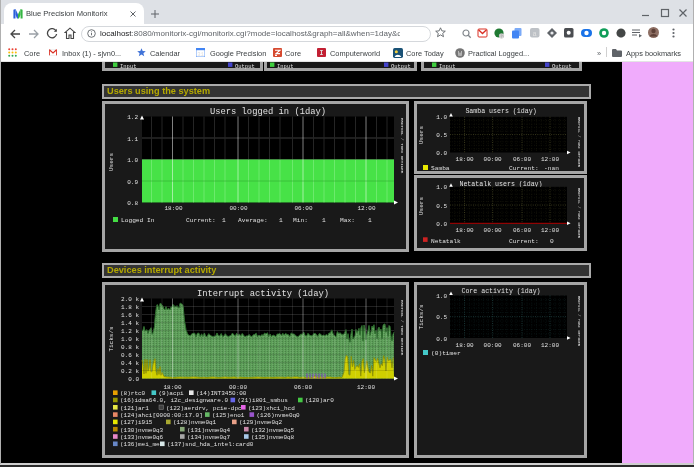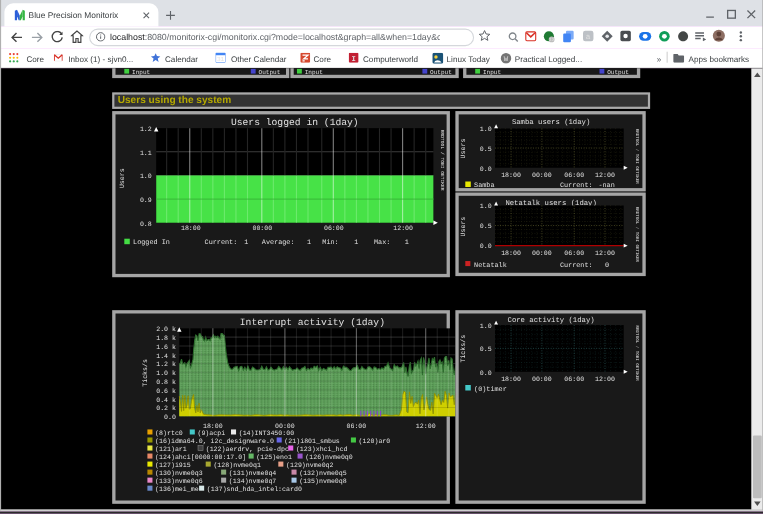--- a/index.html
+++ b/index.html
@@ -10,21 +10,21 @@
   #tabbar{left:0;top:0;width:694px;height:24px;background:#dee1e6;}
   #tab{left:4px;top:3px;width:140px;height:21px;background:#fff;border-radius:8px 8px 0 0;}
   #tabtitle{left:26px;top:8.5px;font-size:7.6px;color:#3c4043;white-space:nowrap;}
   #toolbar{left:0;top:24px;width:694px;height:20px;background:#fff;}
   #bookmarks{left:0;top:44px;width:694px;height:18px;background:#fff;border-bottom:1px solid #e4e4e4;box-sizing:border-box;}
   .bktxt{font-size:7.4px;color:#3c4043;top:49px;white-space:nowrap;}
   #omni{left:81px;top:26px;width:350px;height:16px;background:#fff;border:1px solid #d5d8dc;border-radius:9px;box-sizing:border-box;}
   #url{left:100px;top:29px;font-size:8px;color:#5f6368;white-space:nowrap;width:300px;overflow:hidden;}
   #url b{color:#202124;font-weight:normal;}
   
-  #page{left:0;top:62px;width:694px;height:402px;background:#000;overflow:hidden;}
+  #page{left:0;top:62px;width:622px;height:402px;background:#000;overflow:hidden;}
   .hdr{left:102px;width:485px;height:11px;background:#333;border:2px solid #aaa;box-sizing:content-box;}
   .hdr span{position:absolute;left:3px;top:0px;font-size:9.2px;font-weight:bold;color:#b5a900;}
   .panel{background:#191919;border:3px solid #a5a5a5;box-sizing:border-box;}
   #botline{left:0;top:463px;width:694px;height:2px;background:#cfcfcf;}
   #botline2{left:0;top:465px;width:694px;height:2px;background:#2c2c2c;}
   svg{display:block;}
   svg text{font-family:"Liberation Mono",monospace;fill:#e0e0e0;}
 </style>
 </head>
 <body>
@@ -162,38 +162,38 @@
   <div class="abs bktxt" style="left:62px">Inbox (1) - sjvn0...</div>
   <svg class="abs" style="left:137px;top:48px" width="9" height="9" viewBox="0 0 9 9">
       <path d="M4.5 0.3 L5.7 3 8.8 3.3 6.4 5.2 7.2 8.3 4.5 6.6 1.8 8.3 2.6 5.2 0.2 3.3 3.3 3 Z" fill="#4073d8"></path>
     </svg>
   <div class="abs bktxt" style="left:150px">Calendar</div>
   <svg class="abs" style="left:196px;top:48px" width="9" height="9" viewBox="0 0 9 9">
       <rect width="9" height="9" rx="1" fill="#fff" stroke="#4285f4" stroke-width="0.8"></rect>
       <rect width="9" height="2.2" fill="#4285f4"></rect>
       <text x="4.5" y="7.6" font-size="5.5" fill="#4285f4" text-anchor="middle" font-family="Liberation Sans">31</text>
     </svg>
-  <div class="abs bktxt" style="left:210px">Other Calendar</div>
+  <div class="abs bktxt" style="left:210px">Google Precision</div>
   <svg class="abs" style="left:273px;top:48px" width="9" height="9" viewBox="0 0 9 9">
       <rect width="9" height="9" rx="1" fill="#d6492f"></rect>
       <path d="M2 2.2 h5 l-4 3.4 h4" stroke="#fff" stroke-width="1.1" fill="none"></path>
       <path d="M2 7.4 h2" stroke="#fff" stroke-width="1.1"></path>
     </svg>
   <div class="abs bktxt" style="left:285px">Core</div>
   <svg class="abs" style="left:317px;top:48px" width="9" height="9" viewBox="0 0 9 9">
       <rect width="9" height="9" rx="1" fill="#c22033"></rect>
       <text x="4.5" y="7" font-size="6.5" fill="#fff" text-anchor="middle" font-family="Liberation Sans" font-weight="bold">I</text>
     </svg>
   <div class="abs bktxt" style="left:330px">Computerworld</div>
   <svg class="abs" style="left:393px;top:48px" width="10" height="10" viewBox="0 0 9 9">
       <rect width="9" height="9" rx="1.5" fill="#1a5276"></rect>
       <circle cx="3" cy="3.4" r="1.4" fill="#f4d03f"></circle>
       <path d="M1.5 8 C2.5 5.5 6 5.5 7.5 8 Z" fill="#fff"></path>
     </svg>
-  <div class="abs bktxt" style="left:406px">Linux Today</div>
+  <div class="abs bktxt" style="left:406px">Core Today</div>
   <svg class="abs" style="left:455px;top:48px" width="10" height="10" viewBox="0 0 9 9">
       <circle cx="4.5" cy="4.5" r="4.3" fill="#757575"></circle>
       <text x="4.5" y="7" font-size="6" fill="#fff" text-anchor="middle" font-family="Liberation Serif">W</text>
     </svg>
   <div class="abs bktxt" style="left:468px">Practical Logged...</div>
   <div class="abs bktxt" style="left:597px;color:#5f6368">»</div>
   <div class="abs" style="left:606px;top:47px;width:1px;height:10px;background:#d0d0d0"></div>
   <svg class="abs" style="left:612px;top:49px" width="10" height="8" viewBox="0 0 10 8">
       <path d="M0 1 a1 1 0 0 1 1-1 h3 l1 1.4 h4 a1 1 0 0 1 1 1 V7 a1 1 0 0 1 -1 1 H1 a1 1 0 0 1 -1 -1 Z" fill="#5f6368"></path>
     </svg>
@@ -435,23 +435,26 @@
       <text x="161" y="10" font-size="3.8" fill="#3f3f3f" transform="rotate(90 161 10)">RRDTOOL / TOBI OETIKER</text>
       <g font-size="6.2" fill="#d5d5d5">
         <rect x="6" y="59.3" width="4.6" height="4.6" fill="#cc2222"></rect>
         <text x="14" y="64.5">Netatalk</text>
         <text x="92" y="64.5">Current:</text>
             <text x="133" y="64.5">0</text>
       </g>
     </svg>
     </div>
 
+    <div class="abs hdr" style="top:201px;">
+        <span>Devices interrupt activity</span>
+      </div>
 
     <div class="abs panel" style="left:102px;top:220px;width:307px;height:176px;"></div>
-    <div class="abs" id="g_int" style="left:105px;top:223px;margin-left:21px;">
+    <div class="abs" id="g_int" style="left:105px;top:223px;">
     <svg width="301" height="170" viewBox="0 0 301 170">
       <text x="158" y="10.5" font-size="8.8" fill="#ffffff" text-anchor="middle">Interrupt activity  (1day)</text>
       <rect x="37" y="13.5" width="252" height="80" fill="#000000"></rect>
       <g stroke="#282828" stroke-width="1">
             <line x1="37" y1="21.5" x2="289" y2="21.5"></line>
             <line x1="37" y1="29.5" x2="289" y2="29.5"></line>
             <line x1="37" y1="37.5" x2="289" y2="37.5"></line>
             <line x1="37" y1="45.5" x2="289" y2="45.5"></line>
             <line x1="37" y1="53.5" x2="289" y2="53.5"></line>
             <line x1="37" y1="61.5" x2="289" y2="61.5"></line>

